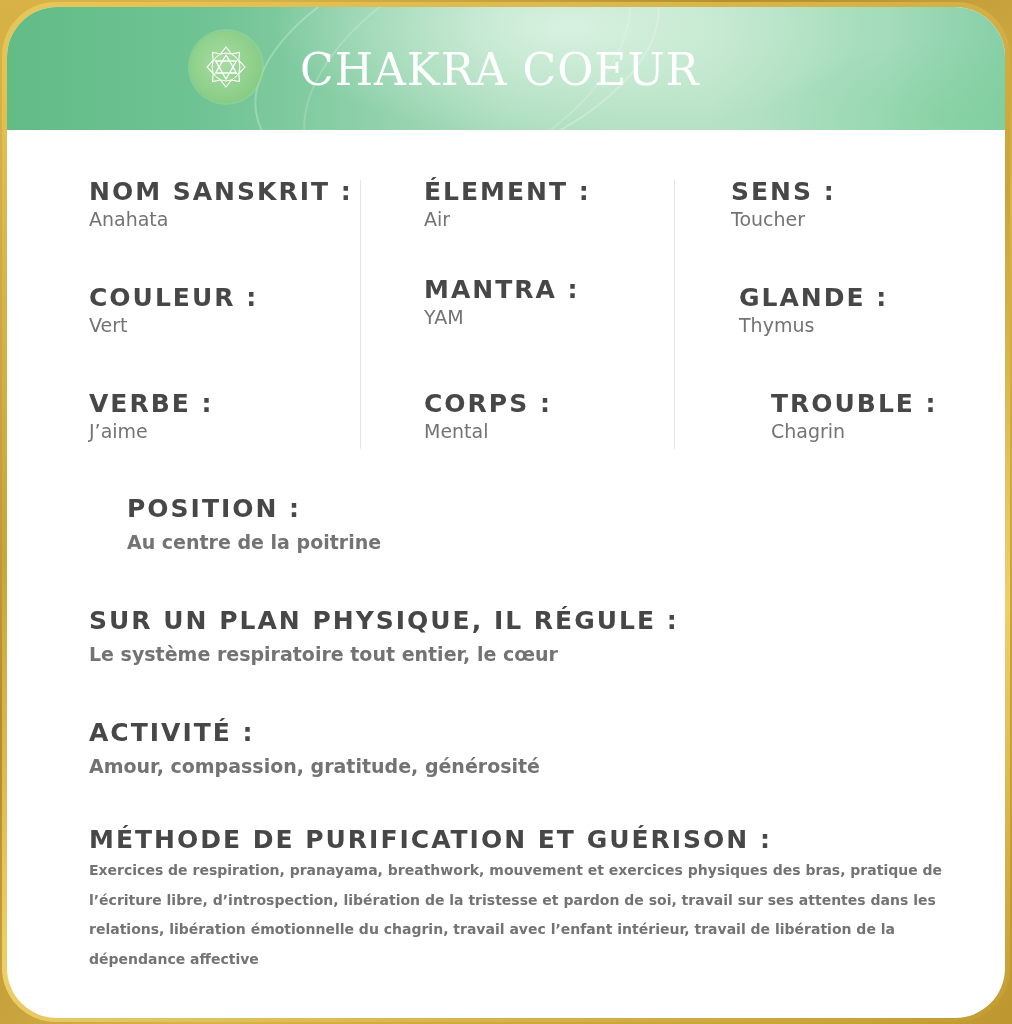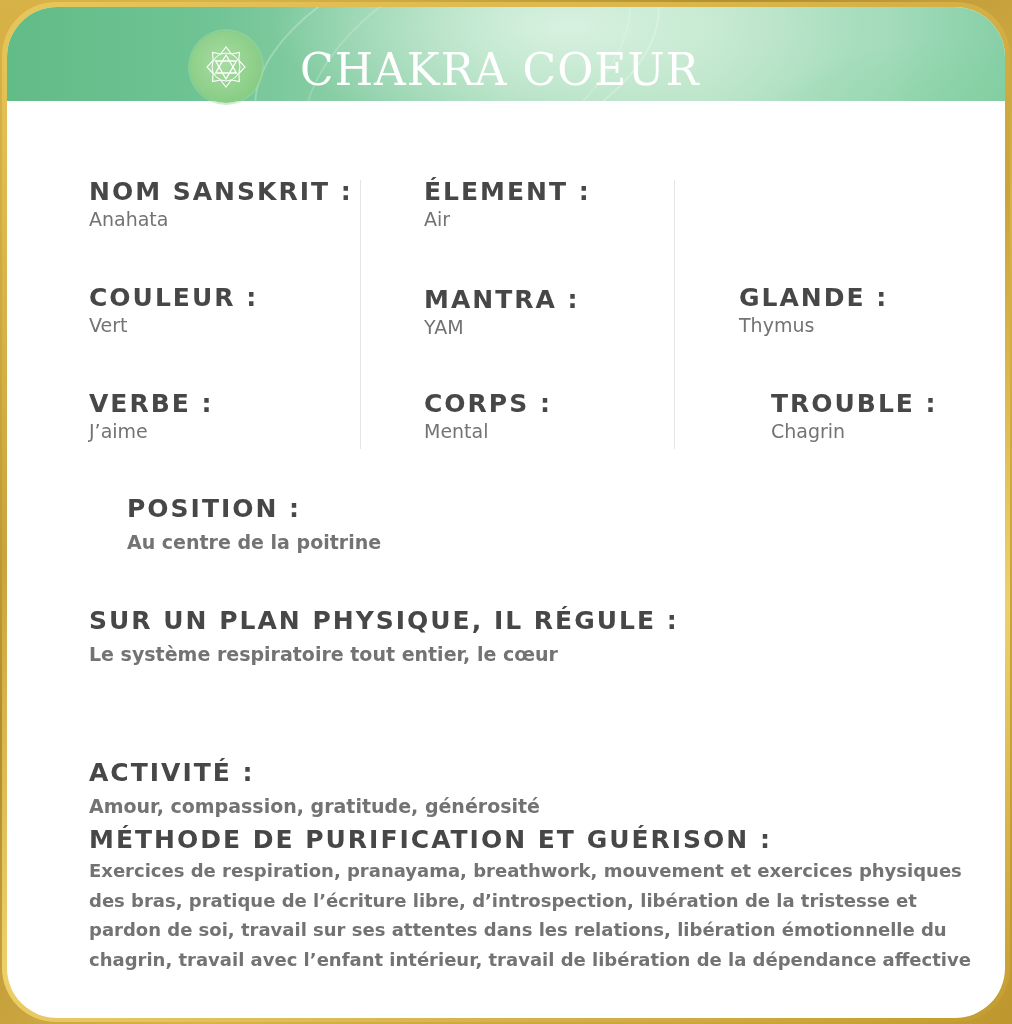--- a/index.html
+++ b/index.html
@@ -25,21 +25,21 @@
     }
     .card {
       position: absolute;
       left: 7px; top: 7px; width: 998px; height: 1011px;
       border-radius: 50px;
       background: #ffffff;
       overflow: hidden;
     }
     .header {
       position: absolute;
-      left: 0; top: 0; width: 100%; height: 94px;
+      left: 0; top: 0; width: 100%; height: 123px;
       background:
         radial-gradient(ellipse 420px 160px at 560px 20px, rgba(230,248,235,0.75), transparent 70%),
         radial-gradient(ellipse 260px 110px at 940px 110px, rgba(120,205,150,0.45), transparent 70%),
         linear-gradient(90deg, #62bc86 0%, #6fc394 20%, #a9dcbc 50%, #b6e2c4 70%, #a4dcbc 88%, #86cfa6 100%);
     }
     .header-swirl {
       position: absolute;
       left: 240px; top: -60px; width: 420px; height: 220px;
       border-radius: 50%;
       border: 2px solid rgba(255,255,255,0.25);
@@ -97,21 +97,21 @@
     .section {
       position: absolute;
       left: 82px;
       width: 900px;
     }
     .section .value { margin-top: 8px; font-weight: bold; }
     .section.long .value {
       white-space: normal;
       line-height: 29.5px;
       margin-top: 4px;
-      font-size: 18px;
+      font-size: 14px;
       width: 900px;
     }
   </style>
 </head>
 <body>
 
 <div class="gold-frame"></div>
 <div class="gold-rim"></div>
 
 <div class="card">
@@ -142,26 +142,30 @@
   <div class="divider" style="left:667px; top:173px; height:269px;"></div>
 
   <div class="field" style="left:82px; top:173px;">
     <div class="label">NOM SANSKRIT :</div>
     <div class="value">Anahata</div>
   </div>
   <div class="field" style="left:417px; top:173px;">
     <div class="label">ÉLEMENT :</div>
     <div class="value">Air</div>
   </div>
+  <div class="field" style="left:724px; top:173px;">
+    <div class="label">SENS :</div>
+    <div class="value">Toucher</div>
+  </div>
 
   <div class="field" style="left:82px; top:279px;">
     <div class="label">COULEUR :</div>
     <div class="value">Vert</div>
   </div>
-  <div class="field" style="left:417px; top:281px;">
+  <div class="field" style="left:417px; top:271px;">
     <div class="label">MANTRA :</div>
     <div class="value">YAM</div>
   </div>
   <div class="field" style="left:732px; top:279px;">
     <div class="label">GLANDE :</div>
     <div class="value">Thymus</div>
   </div>
 
   <div class="field" style="left:82px; top:385px;">
     <div class="label">VERBE :</div>
@@ -177,21 +181,21 @@
   </div>
 
   <div class="section" style="top:490px;margin-left:38px;">
     <div class="label">POSITION :</div>
     <div class="value">Au centre de la poitrine</div>
   </div>
   <div class="section" style="top:602px;">
     <div class="label">SUR UN PLAN PHYSIQUE, IL RÉGULE :</div>
     <div class="value">Le système respiratoire tout entier, le cœur</div>
   </div>
-  <div class="section" style="top:714px;margin-top:40px;">
+  <div class="section" style="top:714px;">
     <div class="label">ACTIVITÉ :</div>
     <div class="value">Amour, compassion, gratitude, générosité</div>
   </div>
   <div class="section long" style="top:821px;">
     <div class="label">MÉTHODE DE PURIFICATION ET GUÉRISON :</div>
     <div class="value">Exercices de respiration, pranayama, breathwork, mouvement et exercices physiques des bras, pratique de l’écriture libre, d’introspection, libération de la tristesse et pardon de soi, travail sur ses attentes dans les relations, libération émotionnelle du chagrin, travail avec l’enfant intérieur, travail de libération de la dépendance affective</div>
   </div>
 </div>
 
 </body></html>

